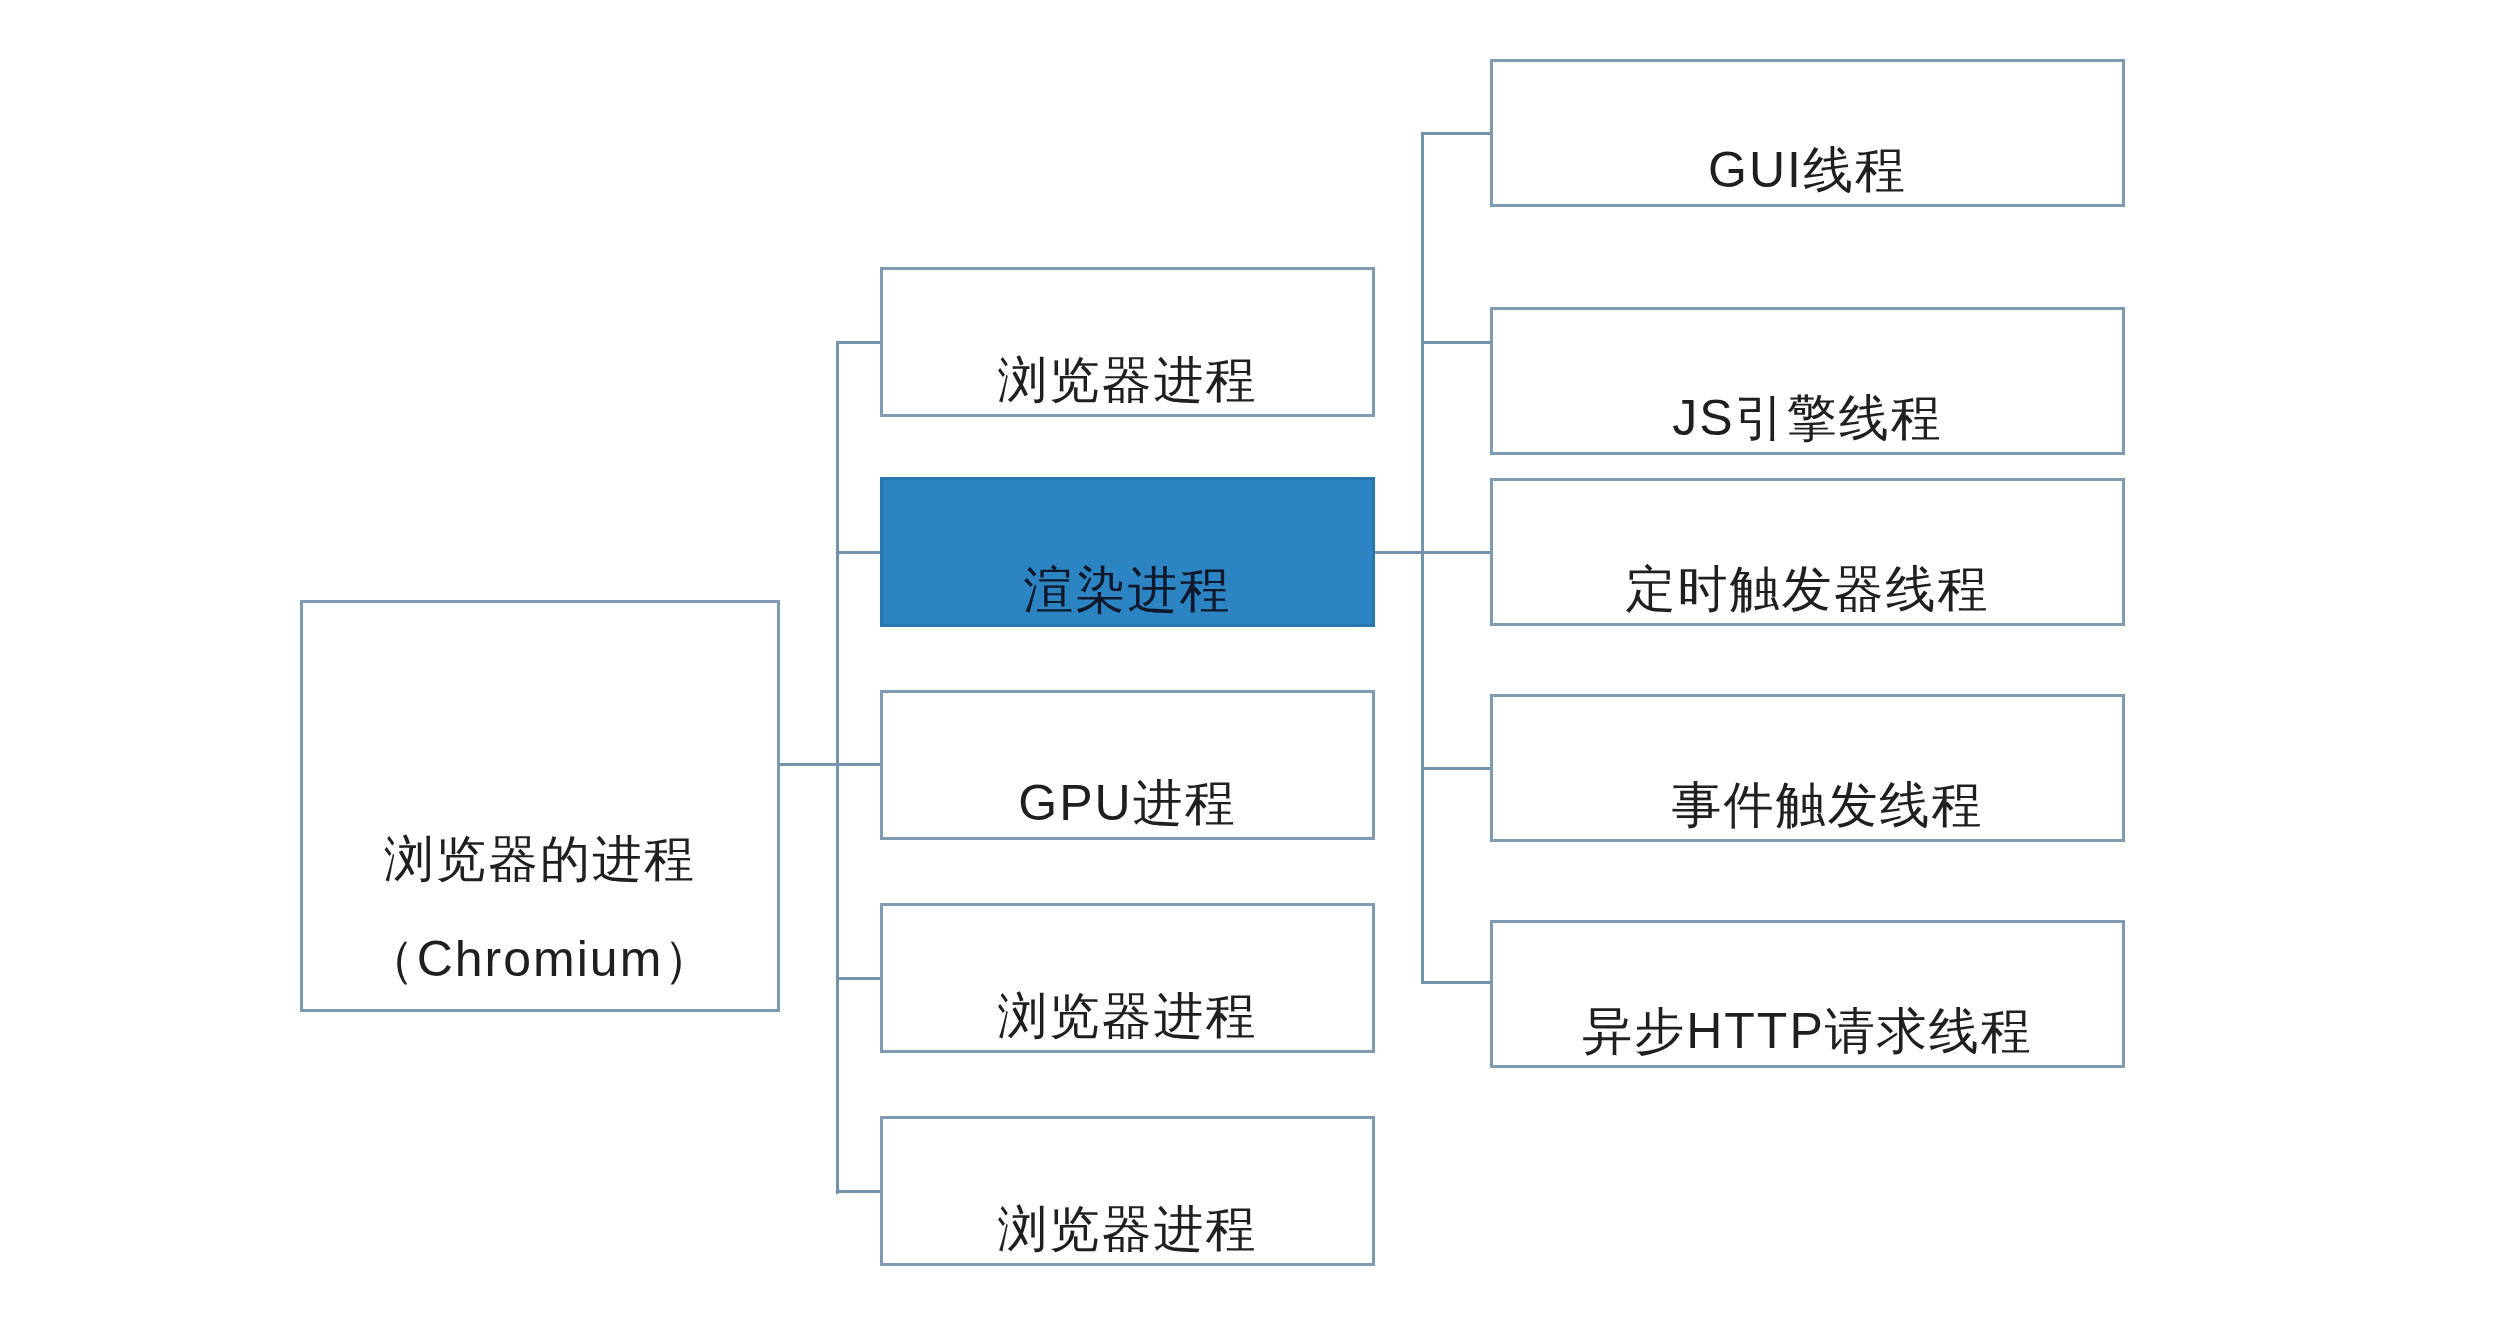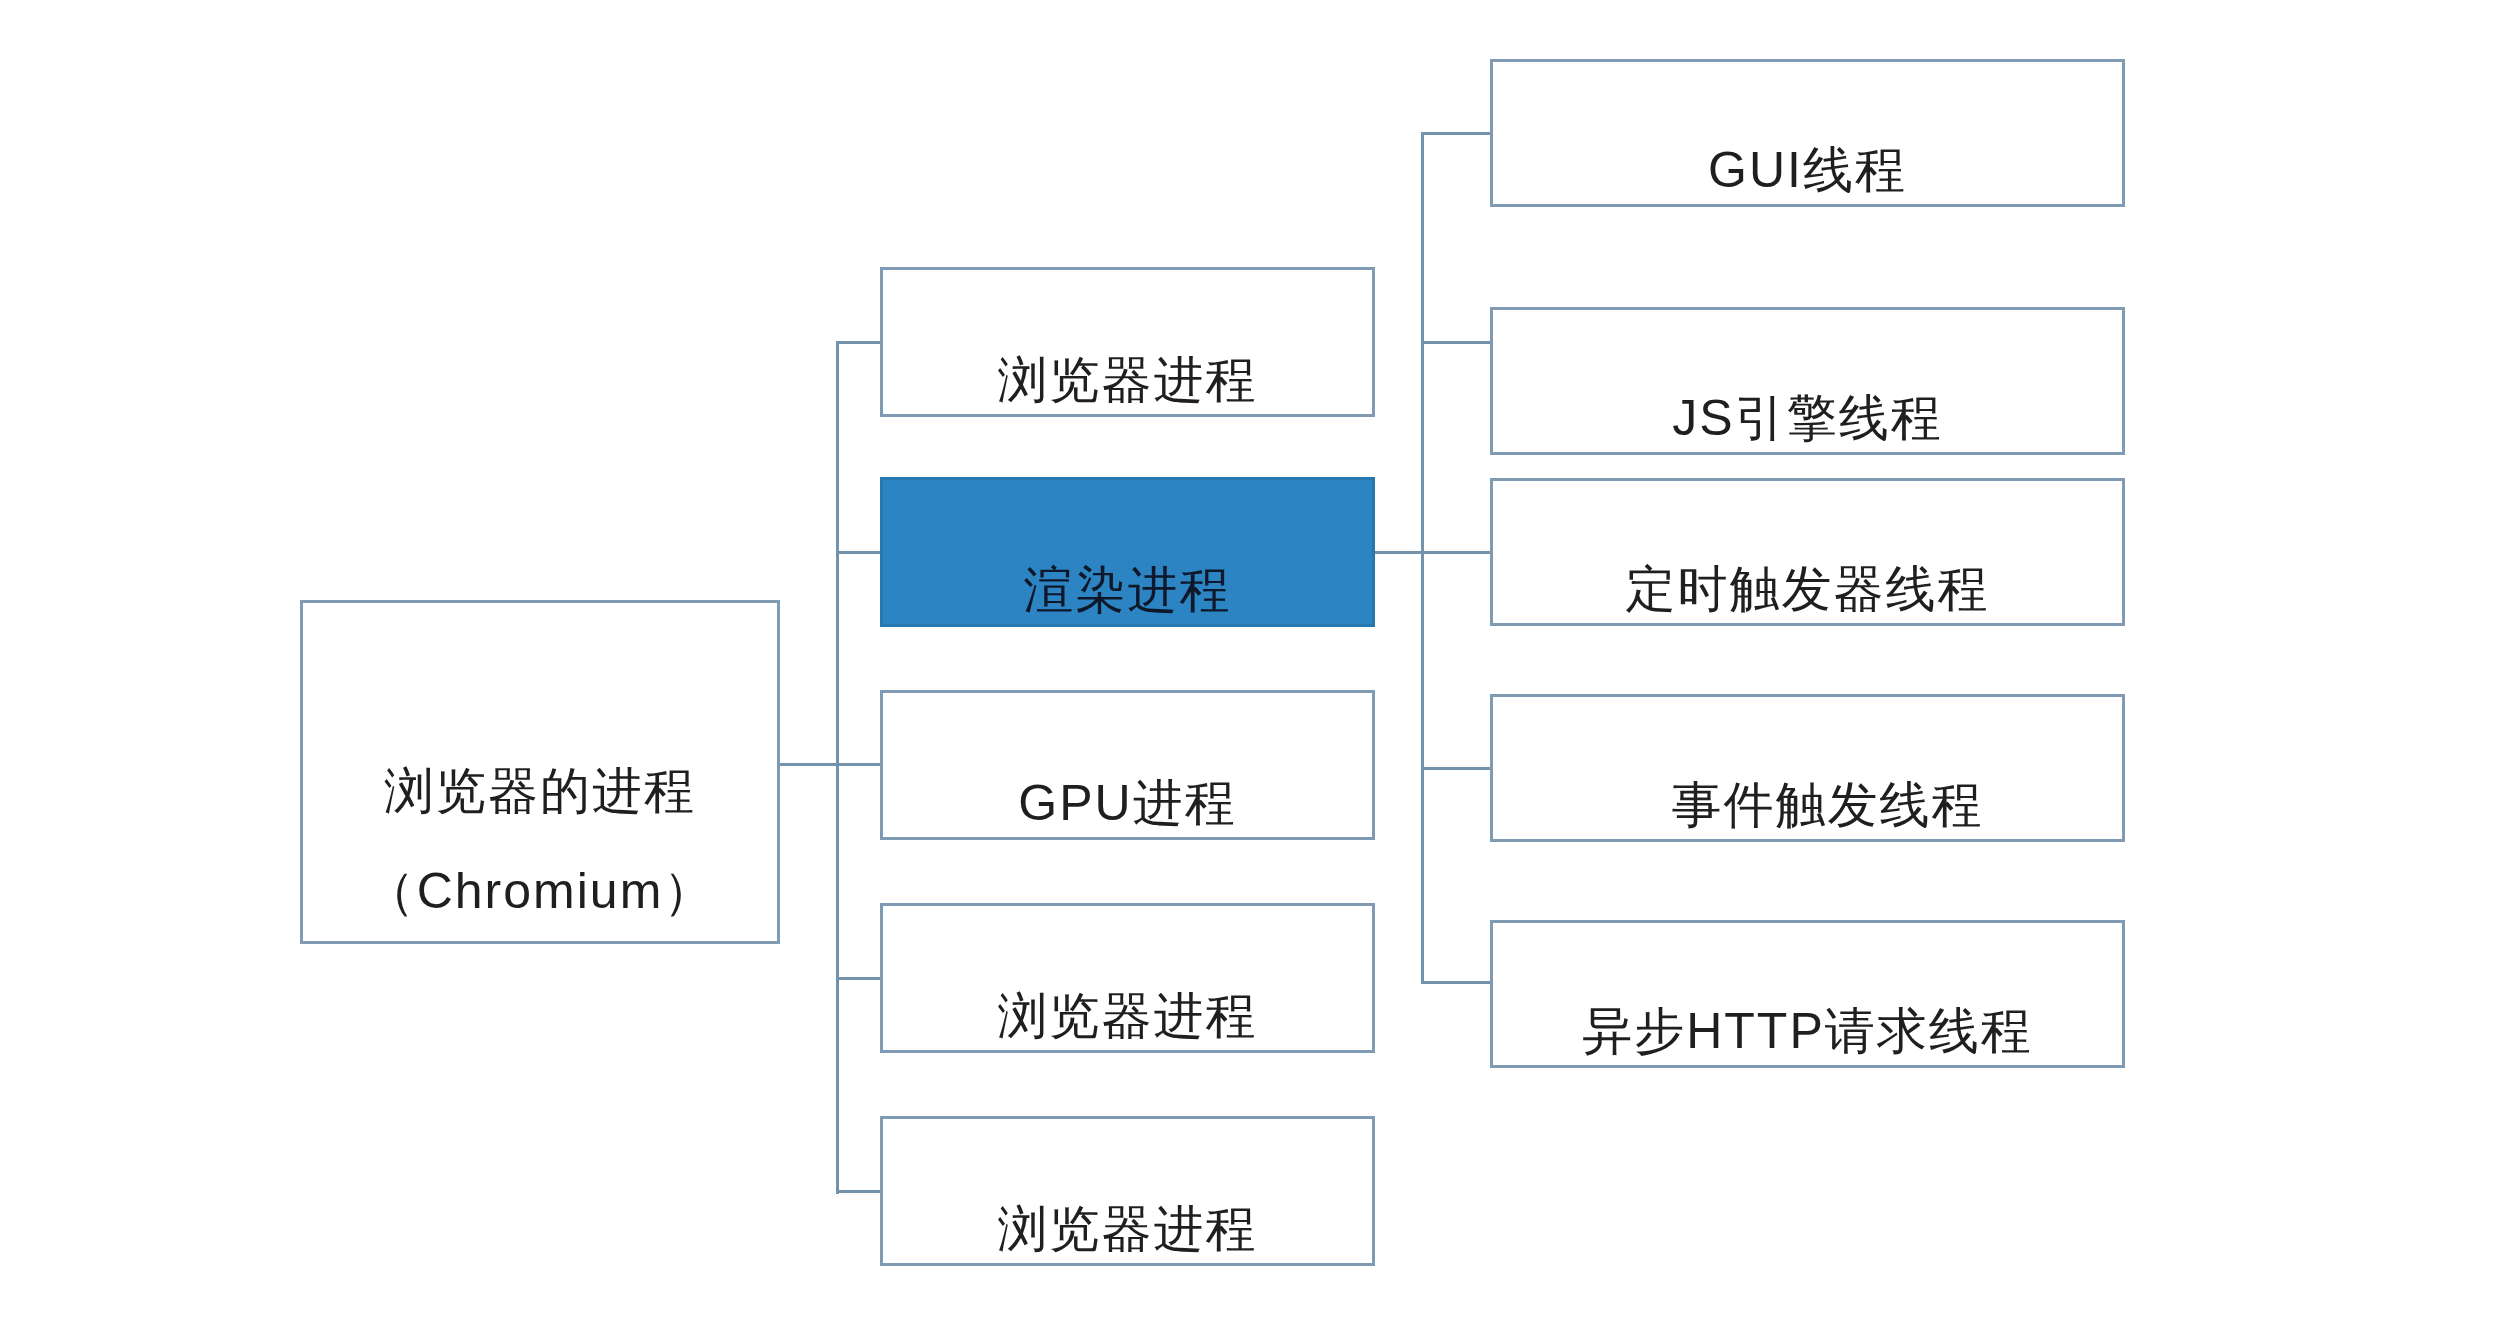--- a/index.html
+++ b/index.html
@@ -37,21 +37,21 @@
     line-height: 100px;
   }
   .line {
     position: absolute;
     background: #7392ab;
   }
   .hline { height: 3px; }
   .vline { width: 3px; }
 
   
-  #root-box    { left: 300px;  top: 600px;  width: 480px; height: 344px; }
+  #root-box    { left: 300px;  top: 600px;  width: 480px; height: 412px; }
 
   
   .mid { left: 880px; width: 495px; height: 150px; }
   #proc-0 { top: 267px; }
   #proc-1 { top: 477px; }
   #proc-2 { top: 690px; }
   #proc-3 { top: 903px; }
   #proc-4 { top: 1116px; }
 
   

